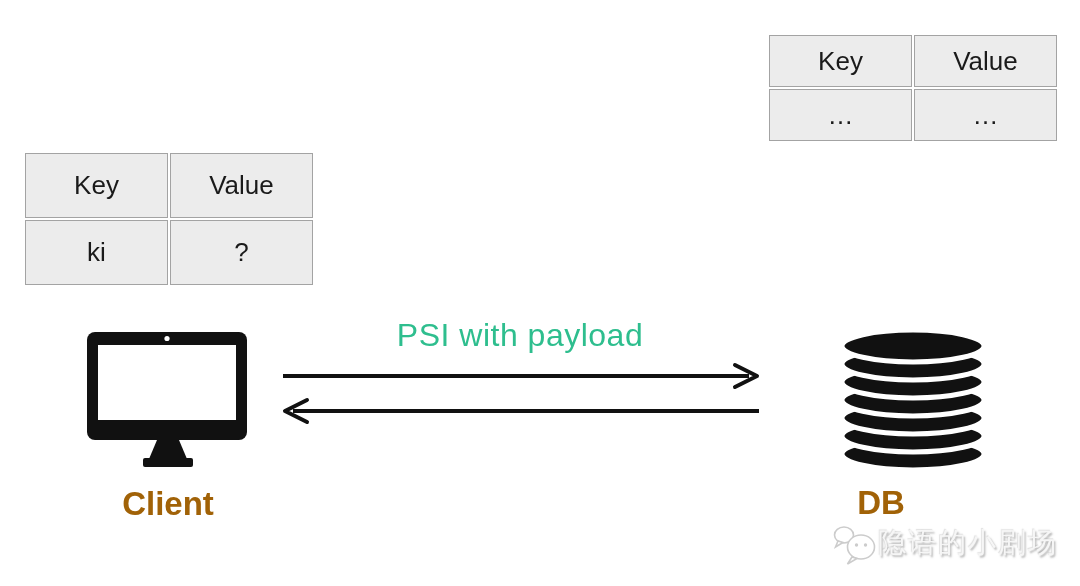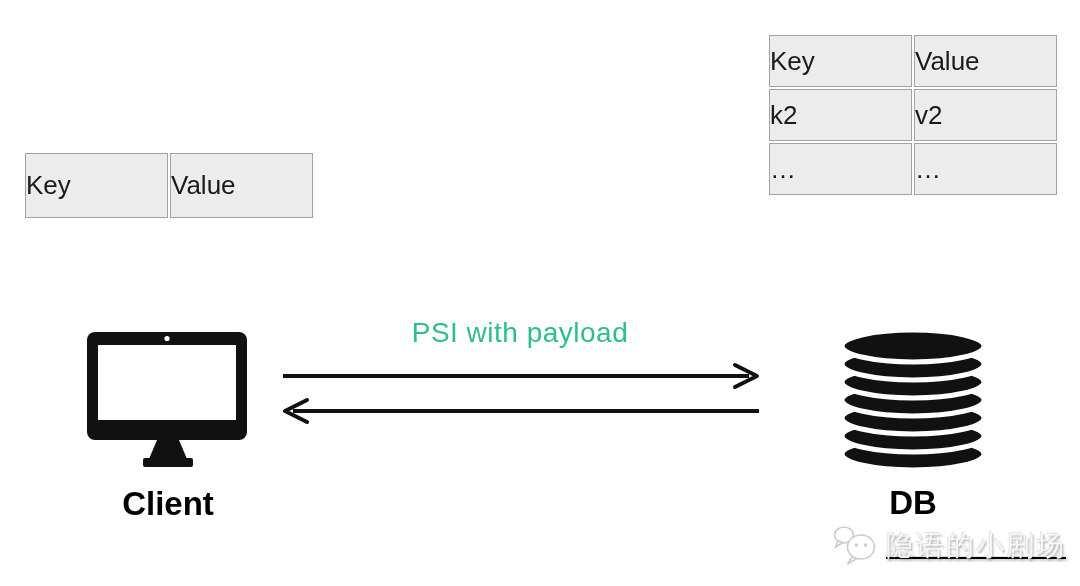--- a/index.html
+++ b/index.html
@@ -19,76 +19,73 @@
   
   table.kv-table {
     position: absolute;
     border-collapse: separate;
     border-spacing: 2px;
     background: #ffffff;
   }
   table.kv-table td, table.kv-table th {
     background: #ececec;
     border: 1px solid #a3a3a3;
-    text-align: left;
+    text-align: center;
     vertical-align: middle;
     font-size: 26px;
     font-weight: 400;
     color: #1a1a1a;
     width: 141px;
     padding: 0;
   }
   table.kv-table th { font-weight: 400; }
   #client-table { left: 23px; top: 151px; }
   #client-table td, #client-table th { height: 63px; }
   #db-table { left: 767px; top: 33px; }
   #db-table td, #db-table th { height: 50px; }
 
   
   .psi-label {
     position: absolute;
     left: 330px;
     top: 317px;
     width: 380px;
     text-align: center;
-    font-size: 28px;
+    font-size: 32px;
     font-weight: 500;
     letter-spacing: 0.5px;
     color: #2ebe8e;
   }
   .arrows-svg {
     position: absolute;
     left: 278px;
     top: 358px;
   }
 
   
   .client-icon-svg { position: absolute; left: 85px; top: 328px; }
   .node-label {
     position: absolute;
     text-align: center;
     font-size: 33px;
     font-weight: 700;
-    color: #000000;
+    color: #a16207;
   }
   #client-label { left: 85px; top: 485px; width: 166px; }
 
   
   .db-icon-svg { position: absolute; left: 836px; top: 326px; }
-  #db-label { left: 836px; top: 484px; width: 154px; }
+  #db-label { left: 804px; top: 484px; width: 154px; }
 
   
   .watermark {
     position: absolute;
     left: 832px;
     top: 524px;
     display: flex;
-    align-items: center;
-    gap: 8px;
-    text-decoration: underline;
   }
   .watermark-text {
     font-size: 28px;
     font-weight: 400;
     color: #f6f6f6;
     text-shadow:
       1.5px 1.5px 2px rgba(140,140,140,0.6),
       -0.8px -0.8px 1px rgba(185,185,185,0.45);
     letter-spacing: 2px;
   }
@@ -97,32 +94,32 @@
 <body>
 
 <div class="canvas">
 
   <table class="kv-table" id="client-table">
     <tbody>
         <tr>
       <th>Key</th>
       <th>Value</th>
     </tr>
+    <tr>
+      <td>ki</td>
+      <td>?</td>
+    </tr>
   </tbody>
     </table>
 
   <table class="kv-table" id="db-table">
     <tbody>
         <tr>
       <th>Key</th>
       <th>Value</th>
-    </tr>
-    <tr>
-      <td>k2</td>
-      <td>v2</td>
     </tr>
     <tr>
       <td>…</td>
       <td>…</td>
     </tr>
   </tbody>
     </table>
 
   <div class="psi-label">PSI with payload</div>
 

